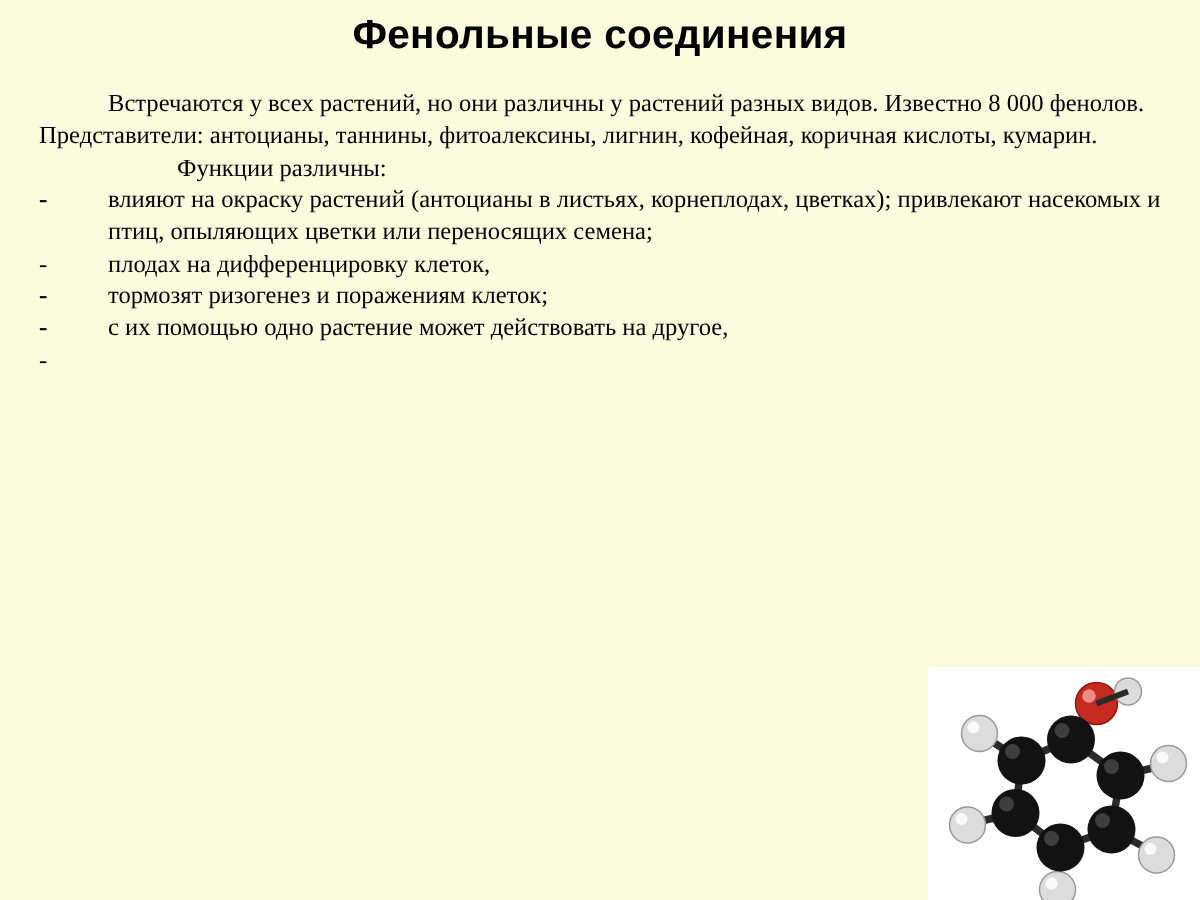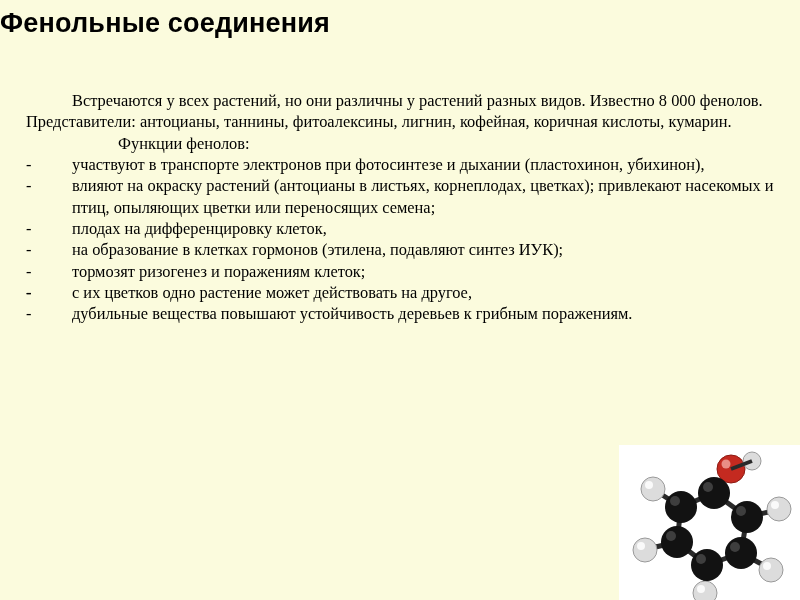--- a/index.html
+++ b/index.html
@@ -15,36 +15,36 @@
     overflow: hidden;
     position: relative;
   }
   .slide {
     position: relative;
     width: 800px;
     height: 600px;
     box-sizing: border-box;
   }
   .slide-title {
+    text-align: center;
     font-family: "Liberation Sans", sans-serif;
     font-weight: bold;
     font-size: 27px;
     color: #000000;
     padding-top: 8px;
     letter-spacing: 0.2px;
   }
   .body-text {
     position: absolute;
     left: 26px;
     top: 58px;
     width: 752px;
     font-size: 16.4px;
     line-height: 1.30;
     text-align: left;
-    margin-top: 32px;
   }
   .p-indent {
     text-indent: 46px;
     margin: 0 0 0 0;
   }
   .p-plain {
     text-indent: 0;
     margin: 0;
     font-family: Liberation Serif, serif;
   }
@@ -84,30 +84,30 @@
 <body>
 
 <div class="slide">
 
   <div class="slide-title">Фенольные соединения</div>
 
   <div class="body-text">
 
     <p class="p-indent">Встречаются у всех растений, но они различны у растений разных видов. Известно 8 000 фенолов.</p>
     <p class="p-plain">Представители: антоцианы, таннины, фитоалексины,  лигнин, кофейная, коричная кислоты, кумарин.</p>
-    <p class="p-indent-big">Функции фенолов:</p>
+    <p class="p-indent-big">Функции различны:</p>
 
-    <p class="bullet-row"><span class="dash">-</span><span>участвуют в транспорте электронов при фотосинтезе и дыхании (пластохинон, убихинон),</span></p>
+    <p class="bullet-row"><span class="dash">-</span></p>
     <p class="bullet-row"><span class="dash">-</span><span>влияют на окраску растений (антоцианы в листьях, корнеплодах, цветках); привлекают насекомых и птиц, опыляющих цветки или переносящих семена;</span></p>
     <p class="bullet-row"><span class="dash">-</span><span>плодах на дифференцировку клеток,</span></p>
-    <p class="bullet-row"><span class="dash">-</span><span>на образование в клетках гормонов (этилена, подавляют синтез ИУК);</span></p>
+    <p class="bullet-row"><span class="dash">-</span></p>
     <p class="bullet-row"><span class="dash">-</span><span>тормозят ризогенез и поражениям клеток;</span></p>
     <p class="bullet-row"><span class="dash">-</span></p>
-    <p class="bullet-row"><span class="dash">-</span><span>с их цветков одно растение может действовать на другое,</span></p>
-    <p class="bullet-row"><span class="dash">-</span><span>дубильные вещества повышают устойчивость деревьев к грибным поражениям.</span></p>
+    <p class="bullet-row"><span class="dash">-</span><span>с их помощью одно растение может действовать на другое,</span></p>
+    <p class="bullet-row"><span class="dash">-</span></p>
 
   </div>
 
   <div class="molecule">
     <svg width="181" height="155" viewBox="0 0 181 155" xmlns="http://www.w3.org/2000/svg">
       <rect x="0" y="0" width="181" height="155" fill="#ffffff"></rect>
       <g stroke="#2a2a2a" stroke-width="5">
 
         <line x1="95" y1="48" x2="62" y2="62"></line>
         <line x1="62" y1="62" x2="58" y2="97"></line>

